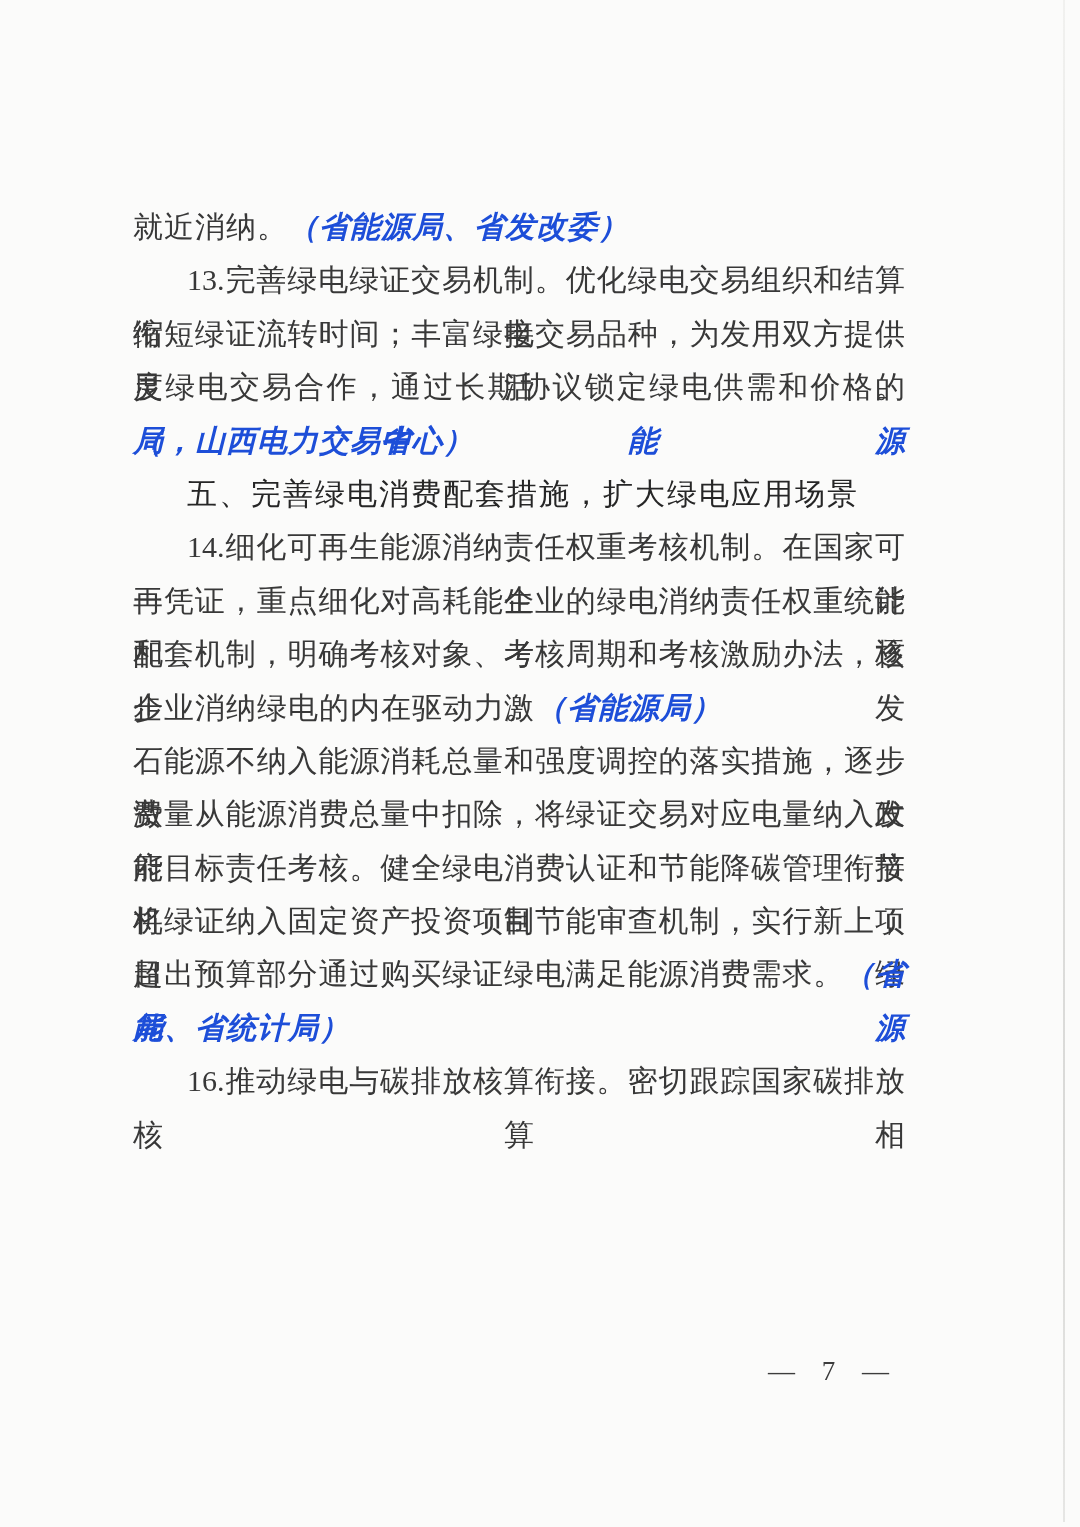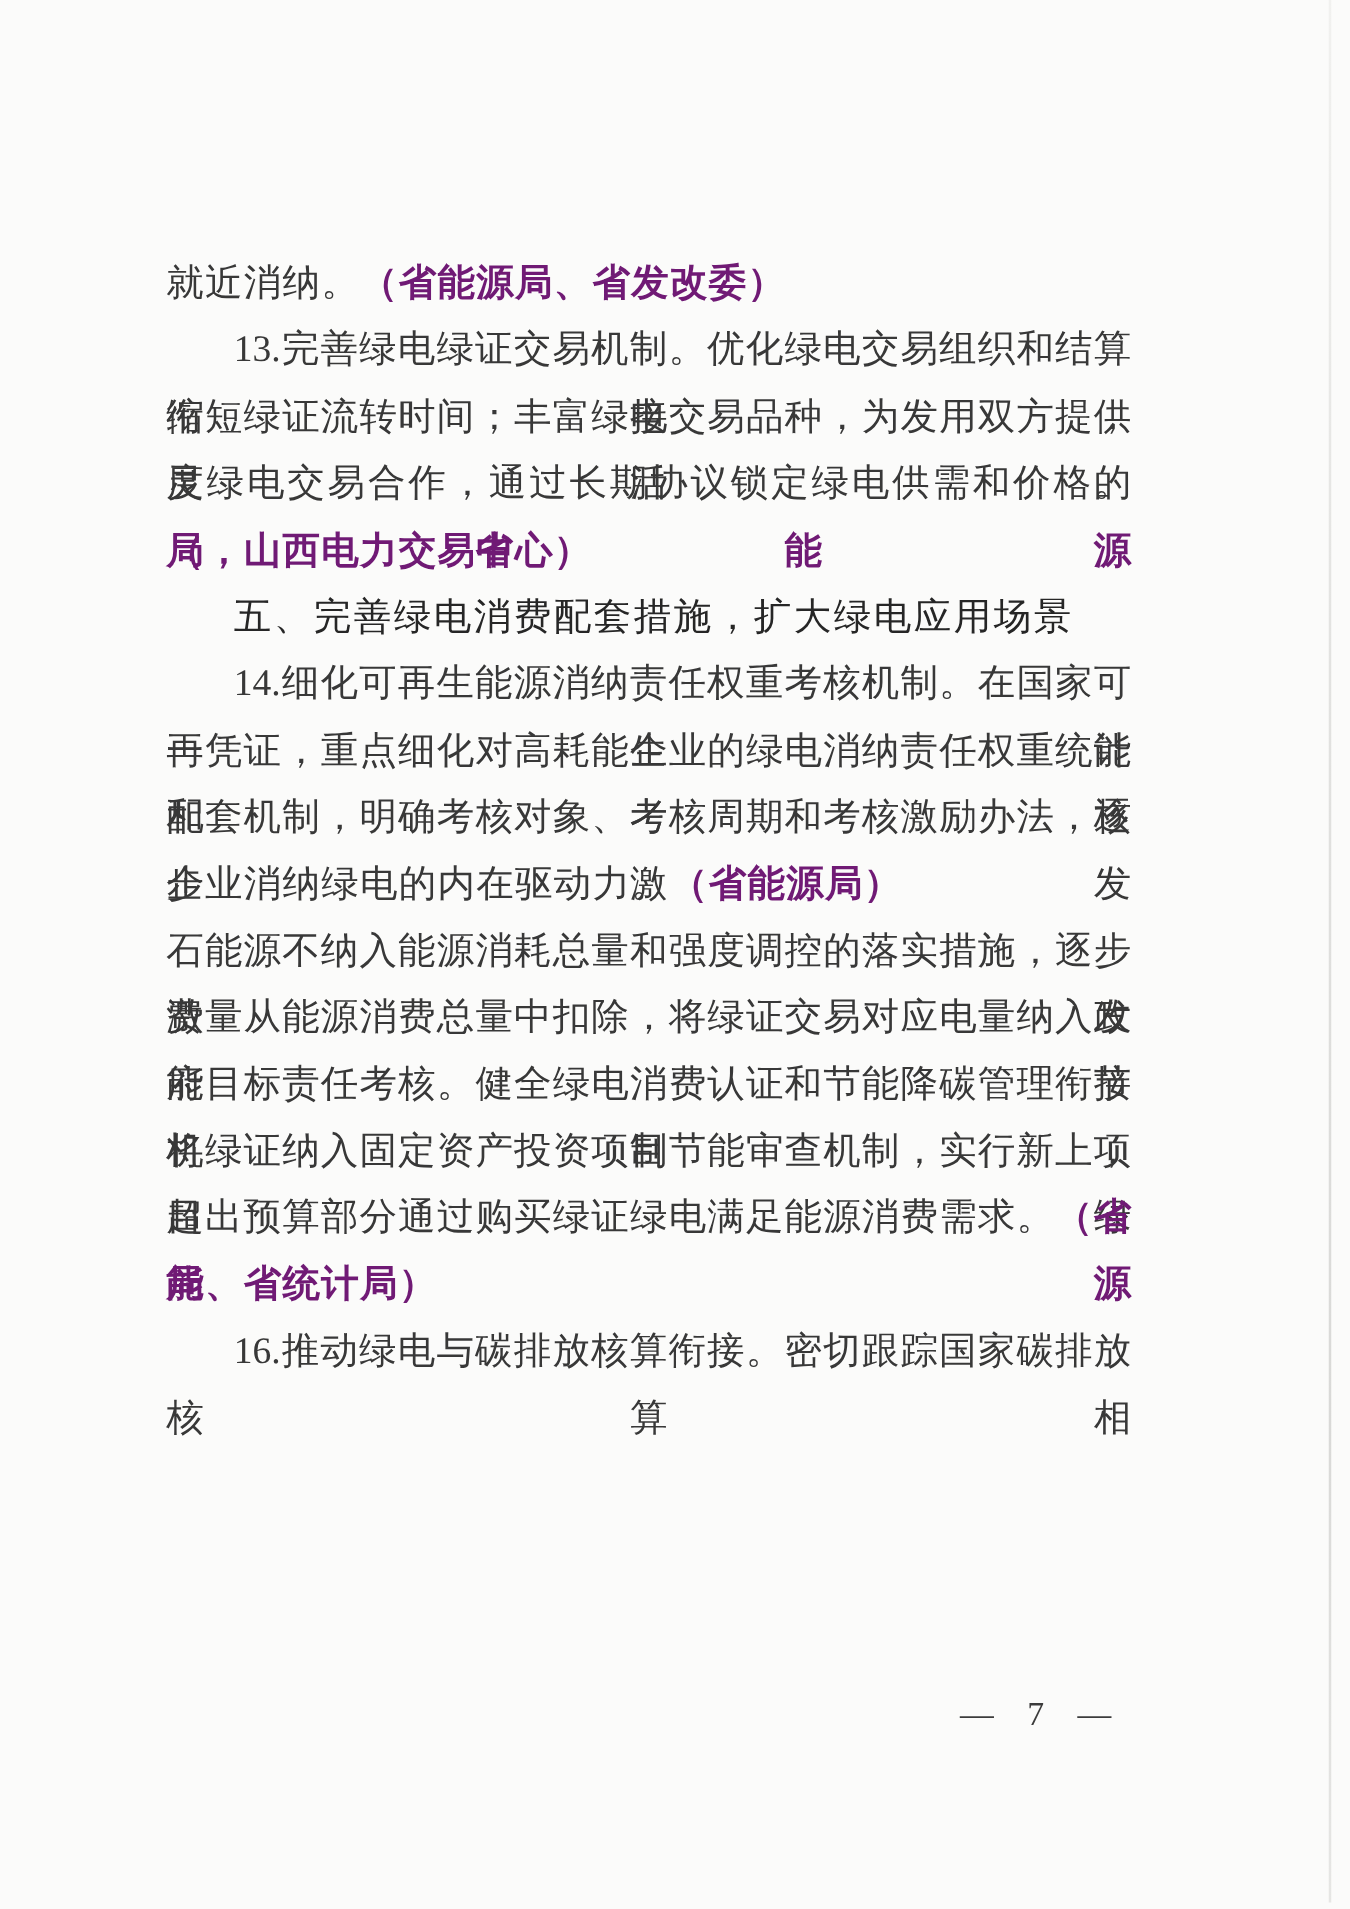--- a/index.html
+++ b/index.html
@@ -47,21 +47,22 @@
     text-align-last: justify;
     text-justify: inter-character;
     letter-spacing: 0;
   }
   .ind {
     text-indent: 54px;
   }
   .b {
     font-family: "Liberation Sans", "DejaVu Sans", sans-serif;
     font-weight: 700;
-    color: #701a75;
+    color: #1d4ed8;
+    font-style: italic;
   }
   .h {
     font-family: "Liberation Sans", "DejaVu Sans", sans-serif;
     font-weight: 400;
     color: #262626;
     letter-spacing: 2px;
   }
   .footer {
     position: absolute;
     top: 1356px;

